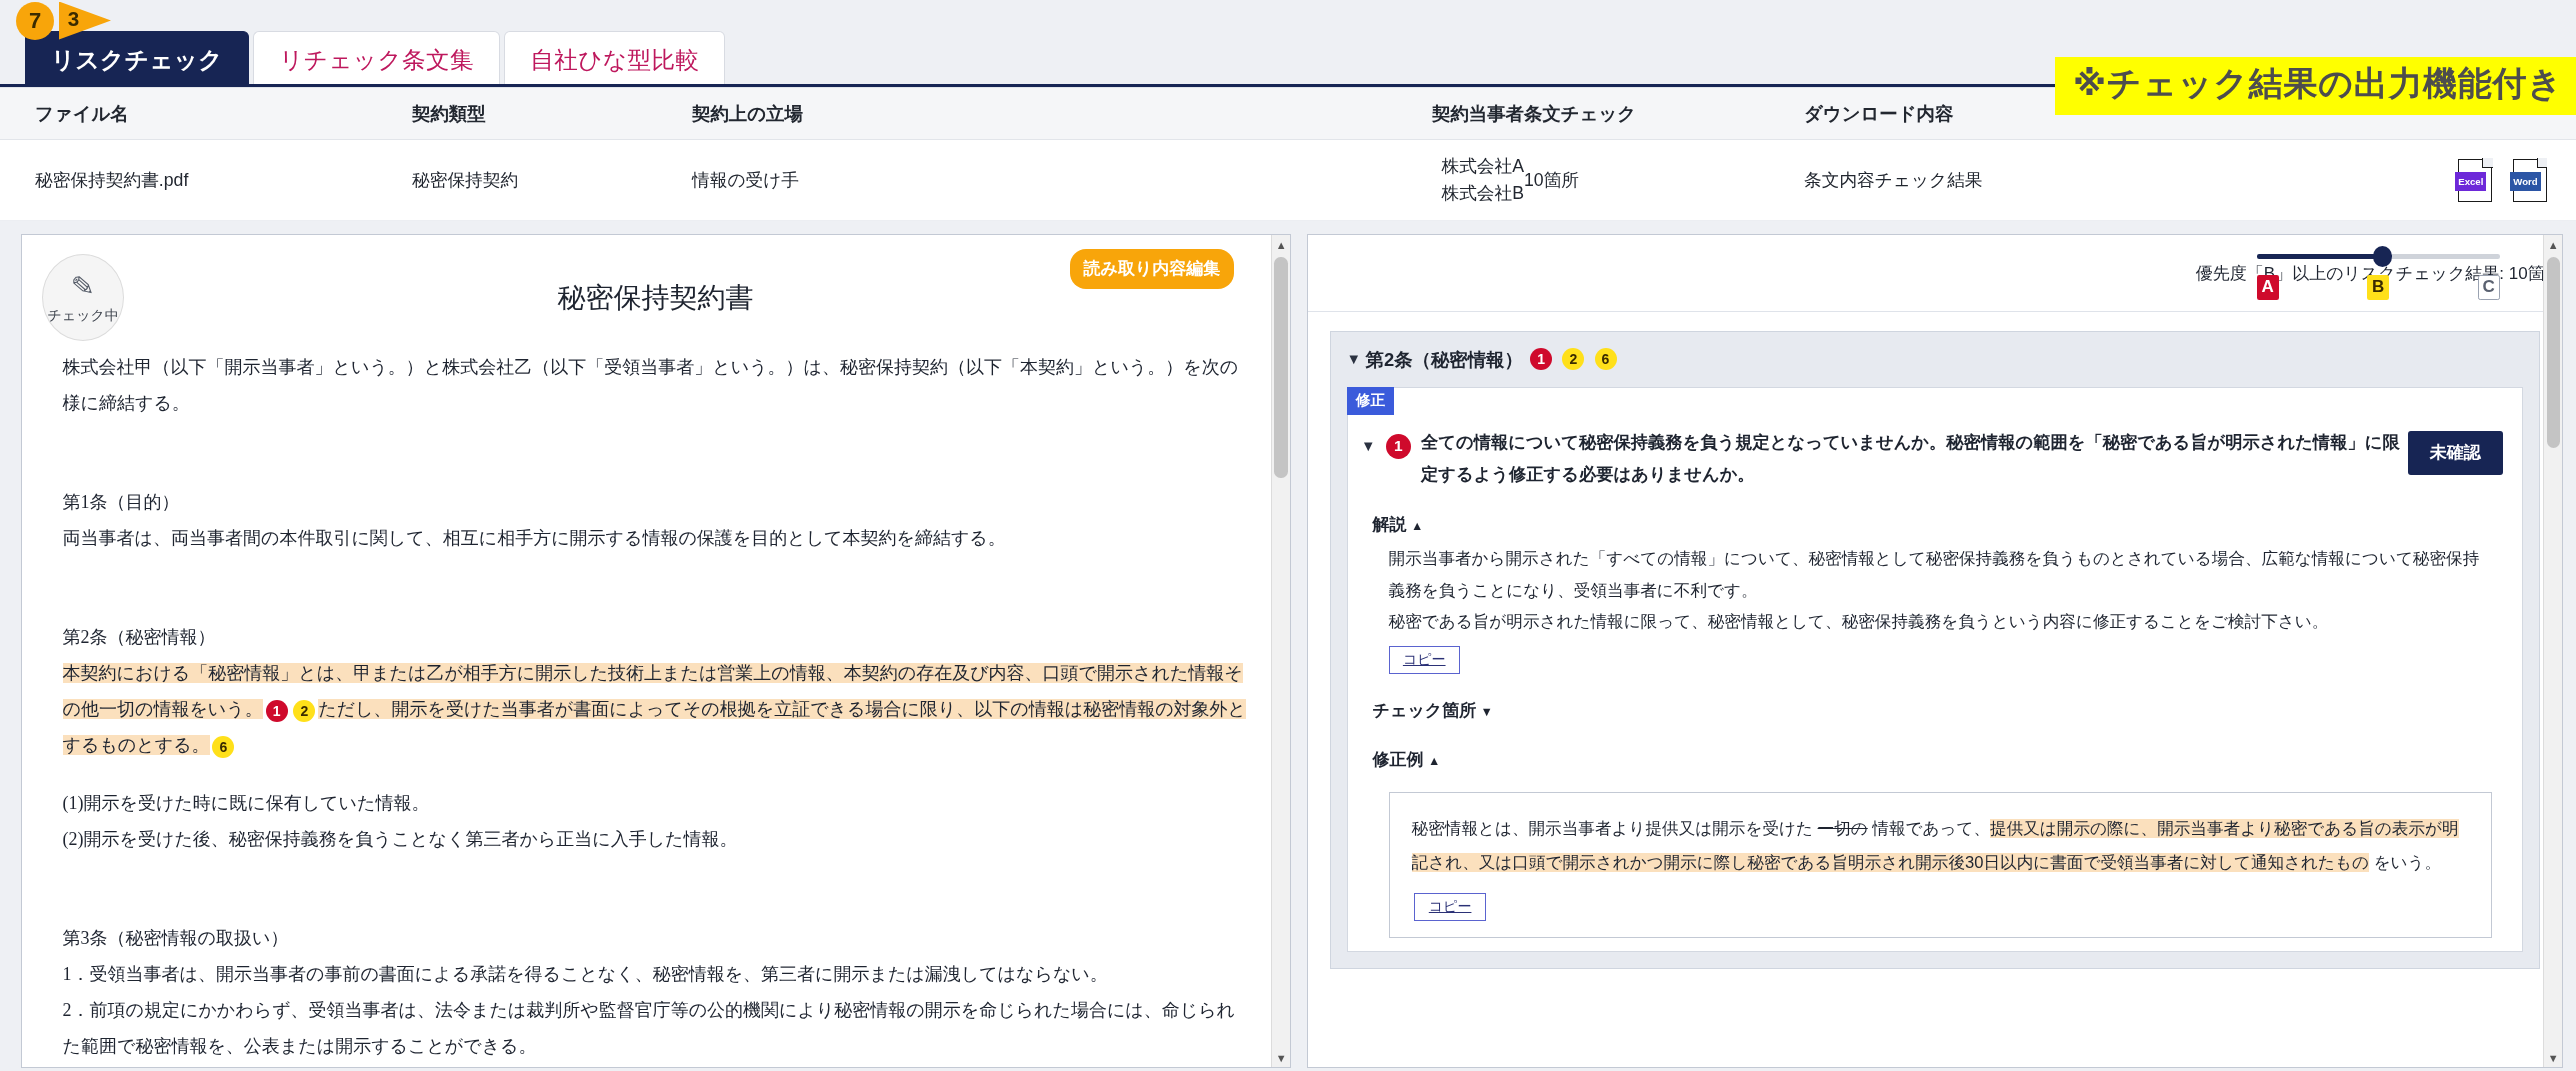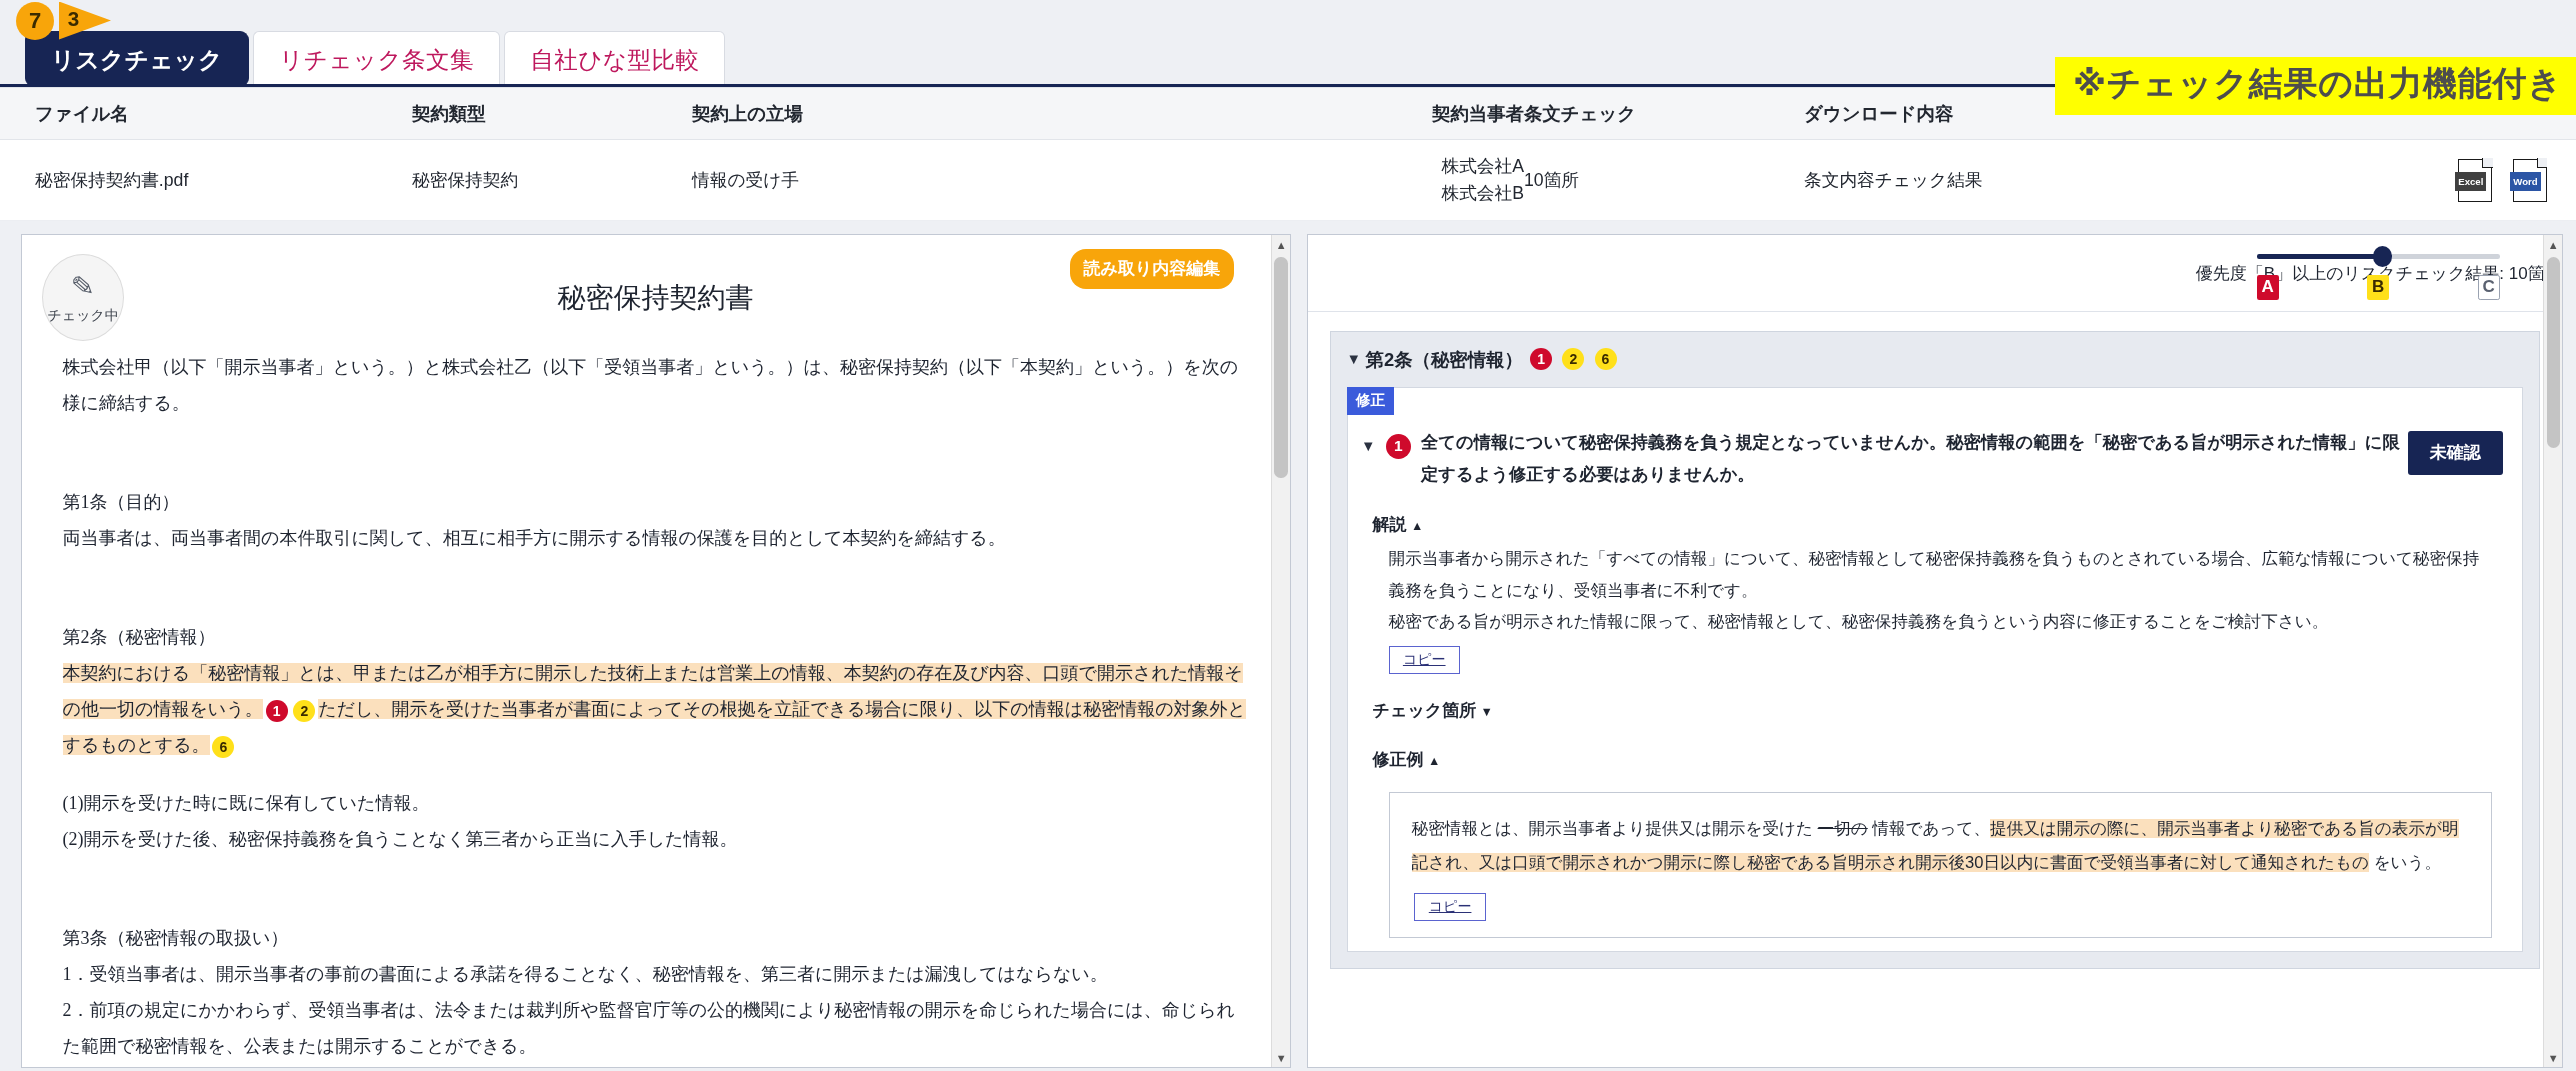--- a/index.html
+++ b/index.html
@@ -33,21 +33,20 @@
     background: #ffffff;
     color: #be185d;
     letter-spacing: 0.4px;
     cursor: pointer;
   }
   .tab.active {
     background: #172554;
     color: #ffffff;
     font-weight: bold;
     border-color: #172554;
-    border-radius: 9px;
   }
   .tabbar::after {
     content: "";
     position: absolute;
     left: 0; right: 0; bottom: 0;
     height: 2.9px;
     background: #172554;
   }
 
   
@@ -139,21 +138,21 @@
     border-bottom: 1.5px solid #1a1a1a;
   }
   .fileicon .chip {
     position: absolute;
     left: -3.7px; top: 12.5px;
     width: 31px; height: 19px;
     display: flex; align-items: center; justify-content: center;
     color: #ffffff;
     font-size: 9.6px; font-weight: bold;
   }
-  .fileicon.excel .chip { background: #404040; }
+  .fileicon.excel .chip { background: #6d28d9; }
   .fileicon.word  .chip { background: #2b55a5; }
 
   
   .main {
     display: flex;
     gap: 16px;
     padding: 13.3px 13.3px 0 20.6px;
     height: 847px;
   }
 

